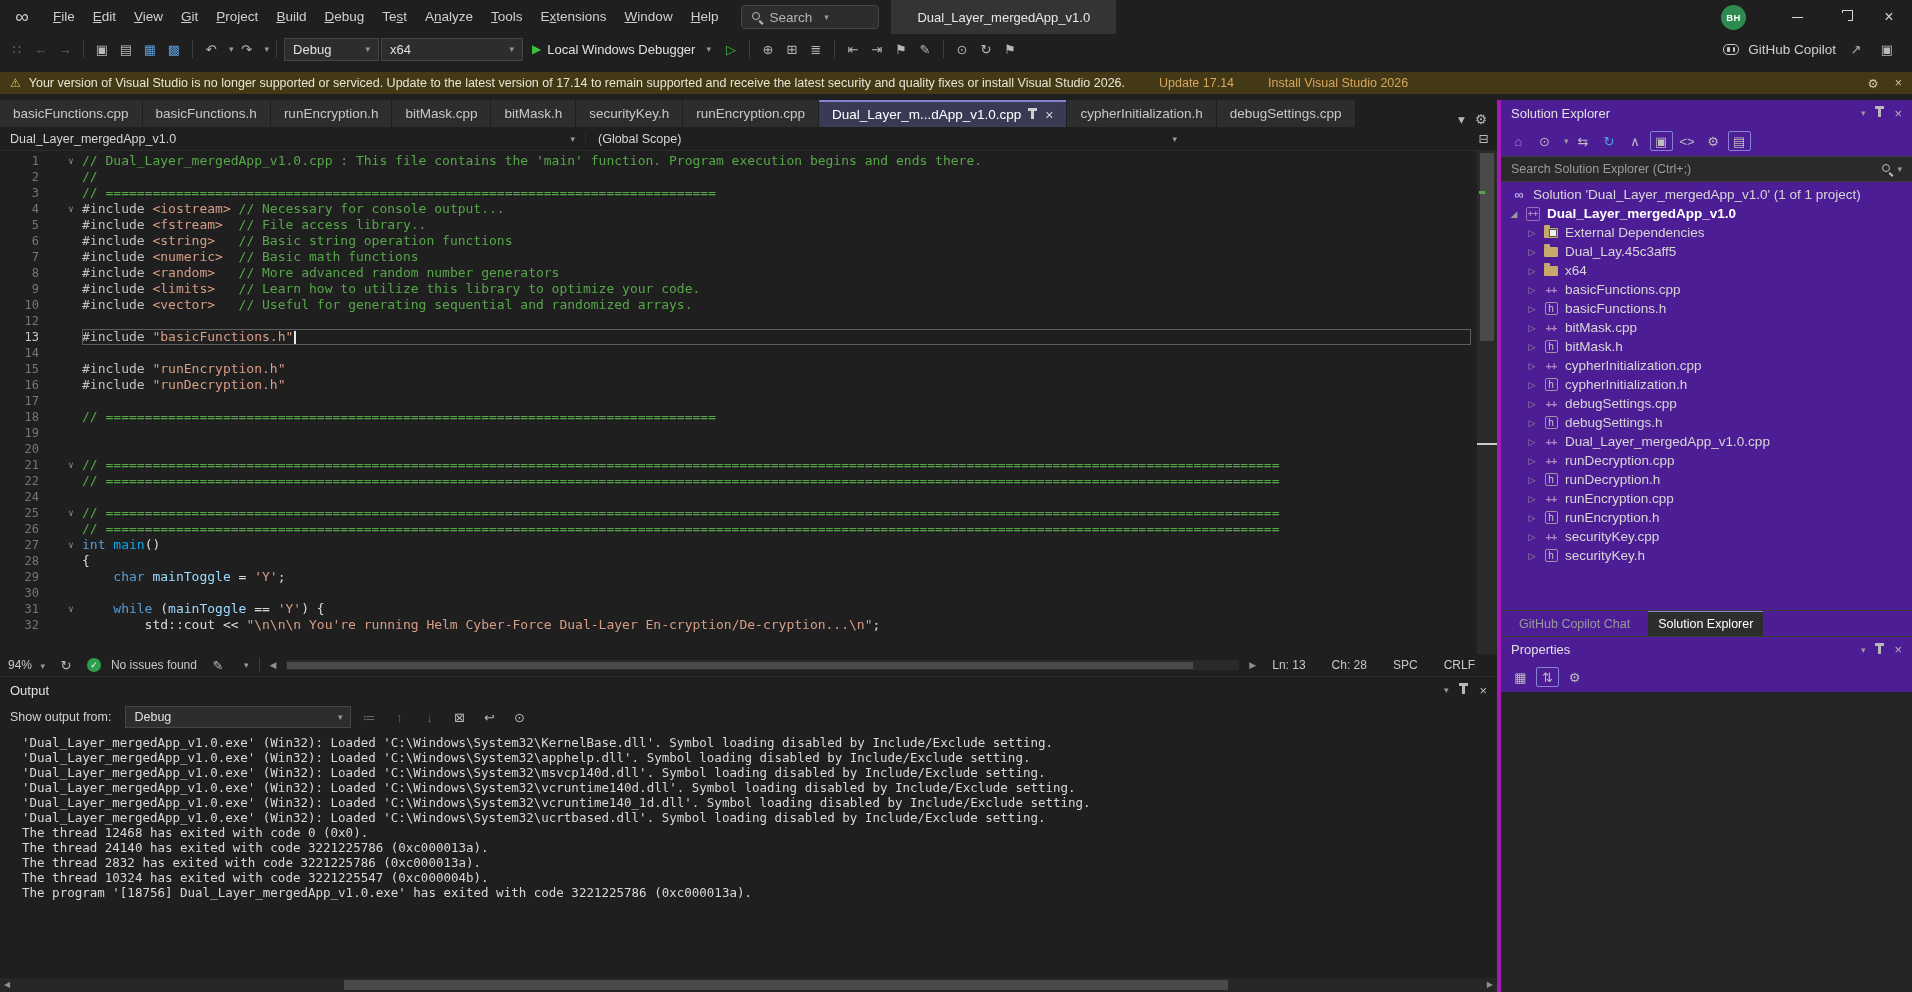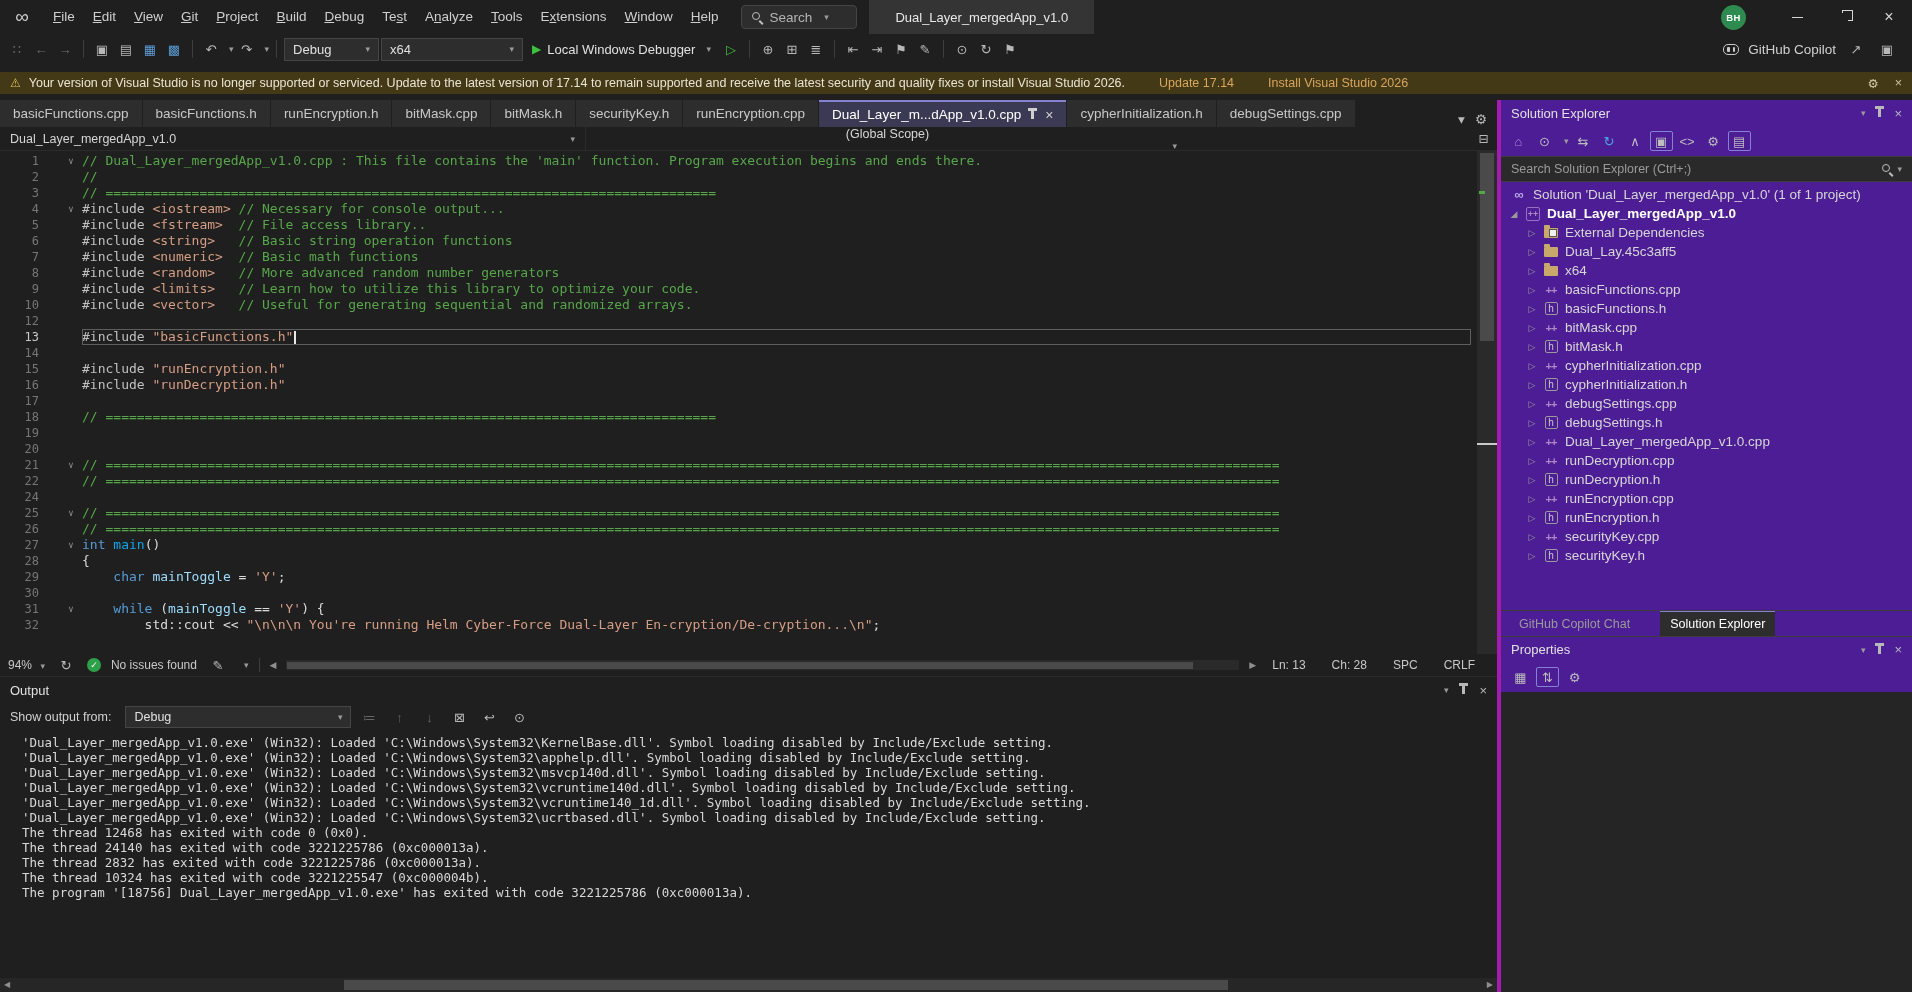--- a/index.html
+++ b/index.html
@@ -8,21 +8,21 @@
        font-family:"Liberation Sans","DejaVu Sans",sans-serif;color:#cccccc;font-size:13.5px;
        display:flex;flex-direction:column;}
   .chev{font-size:9px;color:#9a9a9a;margin-left:5px;}
   
   .titlebar{height:34px;display:flex;align-items:center;background:#1f1f1f;flex:0 0 auto;}
   .vs-logo{width:44px;text-align:center;font-size:19px;color:#d0d0d0;}
   .menubar{display:flex;align-items:flex-start;}
   .menu-item{padding:0 9px;line-height:34px;color:#cfcfcf;cursor:default;}
   .menu-item u{text-decoration:underline;}
   .tb-search{margin-left:14px;display:flex;align-items:center;gap:7px;background:#2d2d2d;
-             border:1px solid #454545;border-radius:4px;height:24px;padding:0 10px;width:116px;color:#b5b5b5;}
+             border:1px solid #454545;border-radius:4px;height:24px;padding:0 10px;width:138px;color:#b5b5b5;}
   .win-title-chip{margin-left:12px;background:#343434;height:34px;display:flex;align-items:center;
                   padding:0 26px;color:#e8e8e8;font-size:13px;}
   .tb-right{margin-left:auto;display:flex;align-items:center;height:34px;text-align:center;}
   .avatar{width:25px;height:25px;border-radius:50%;background:#2e8b4f;color:#fff;font-size:9.5px;
           font-weight:bold;display:flex;align-items:center;justify-content:center;margin-right:28px;letter-spacing:.5px;}
   .wbtn{width:46px;height:34px;display:flex;align-items:center;justify-content:center;color:#d4d4d4;font-size:16px;}
   .mini-bar{display:inline-block;width:11px;height:1px;background:#d4d4d4;}
   .rsq{width:9px;height:9px;border:1px solid #d4d4d4;position:relative;background:#1f1f1f;}
   .rsq::before{content:"";position:absolute;top:-4px;left:2px;width:9px;height:9px;border:1px solid #d4d4d4;}
   .rsq::after{content:"";position:absolute;top:-1px;left:-1px;width:9px;height:9px;background:#1f1f1f;}
@@ -58,21 +58,21 @@
   .tab.active{background:#3a3a55;color:#ffffff;border-top:2px solid #8583d1;padding-top:0;}
   .tab-ico{margin-left:8px;color:#d0d0d0;}
   .tab-ico.close{font-size:14px;}
   .i-pin{display:inline-block;width:3px;height:8px;background:#cfcfcf;position:relative;margin:0 3px 0 10px;}
   .i-pin::before{content:"";position:absolute;left:-3px;top:-3px;width:9px;height:3px;background:#cfcfcf;}
   .tabs-right{margin-left:auto;display:flex;align-items:center;gap:10px;padding:0 10px;color:#b8b8b8;}
   
   .breadcrumb{height:24px;background:#1f1f1f;border-bottom:1px solid #2b2b2b;display:flex;align-items:center;flex:0 0 auto;font-size:12.5px;}
   .bc-left{width:585px;display:flex;align-items:center;padding:0 10px;color:#d6d6d6;}
   .bc-left .chev,.bc-right .chev{margin-left:auto;}
-  .bc-right{width:604px;border-left:1px solid #2b2b2b;display:flex;align-items:center;padding:0 12px;color:#d6d6d6;flex-direction:column;}
+  .bc-right{width:604px;border-left:1px solid #2b2b2b;display:flex;align-items:center;padding:0 12px;color:#d6d6d6;}
   .bc-tail{margin-left:auto;padding-right:8px;color:#b8b8b8;}
   
   .editor-wrap{flex:1;display:flex;min-height:0;background:#1f1f1f;}
   .code-area{flex:1;overflow:hidden;padding-top:2px;font-family:"DejaVu Sans Mono","Liberation Mono",monospace;font-size:13px;}
   .code-line{height:16px;line-height:16px;display:flex;white-space:pre;position:relative;}
   .ln{width:60px;text-align:right;padding-right:21px;color:#767676;flex:0 0 auto;font-size:12px;}
   .fold{width:22px;color:#8f8f8f;font-size:9px;text-align:center;flex:0 0 auto;}
   .ct{color:#dadada;}
   .seg-c{color:#57a64a;} .seg-pp{color:#c0c0c0;} .seg-str{color:#d69d85;}
   .seg-kw{color:#569cd6;} .seg-fn{color:#0ea5e9;} .seg-var{color:#9cdcfe;} .seg-pl{color:#dadada;}
@@ -130,21 +130,21 @@
   .fico{width:20px;flex:0 0 auto;display:flex;align-items:center;justify-content:center;margin-right:4px;}
   .fico.cpp{color:#b287c9;font-weight:bold;font-size:11px;letter-spacing:-1px;}
   .fico.h span{color:#c9c9c9;font-size:10px;border:1px solid #9a9a9a;border-radius:2px;width:13px;height:13px;
                line-height:12px;text-align:center;display:inline-block;}
   .folder-shape{width:14px;height:10px;background:#c8a96b;border-radius:1px;position:relative;display:inline-block;}
   .folder-shape::before{content:"";position:absolute;top:-3px;left:0;width:6px;height:3px;background:#c8a96b;border-radius:1px 1px 0 0;}
   .fico.external .folder-shape::after{content:"";position:absolute;right:1px;bottom:1px;width:6px;height:6px;background:#f0f0f0;border:1px solid #555;}
   .sln-ico{color:#b9a7e6;font-weight:bold;font-size:13px;}
   .proj-ico{width:14px;height:14px;border:1px solid #9a6fc0;color:#b287c9;font-size:9px;font-weight:bold;
             display:inline-flex;align-items:center;justify-content:center;border-radius:2px;}
-  .panel-tabs{height:26px;display:flex;align-items:center;gap:20px;padding:12px 8px;border-top:1px solid #3c3c3c;flex:0 0 auto;}
+  .panel-tabs{height:26px;display:flex;align-items:center;gap:8px;padding:12px 8px;border-top:1px solid #3c3c3c;flex:0 0 auto;}
   .panel-tab{padding:0 10px;color:#9a9a9a;font-size:12.5px;line-height:24px;}
   .panel-tab.active{color:#ffffff;border-top:1px solid #8583d1;background:#2d2d2e;}
   .props-header{height:26px;display:flex;align-items:center;padding:0 10px;color:#e0e0e0;font-size:13px;border-top:1px solid #3c3c3c;flex:0 0 auto;}
   .props-toolbar{height:30px;display:flex;align-items:center;gap:4px;padding:0 8px;flex:0 0 auto;}
   .props-body{height:300px;flex:0 0 auto;background:#252526;}
   
   .i-lens{display:inline-block;width:10px;height:10px;position:relative;}
   .i-lens::before{content:"";position:absolute;top:0;left:0;width:6px;height:6px;border:1.4px solid #bdbdbd;border-radius:50%;}
   .i-lens::after{content:"";position:absolute;left:7.5px;top:7.5px;width:4.5px;height:1.5px;background:#bdbdbd;transform:rotate(45deg);transform-origin:0 0;}
   .pin-glyph{display:inline-block;width:3px;height:8px;background:#b8b8b8;position:relative;}

